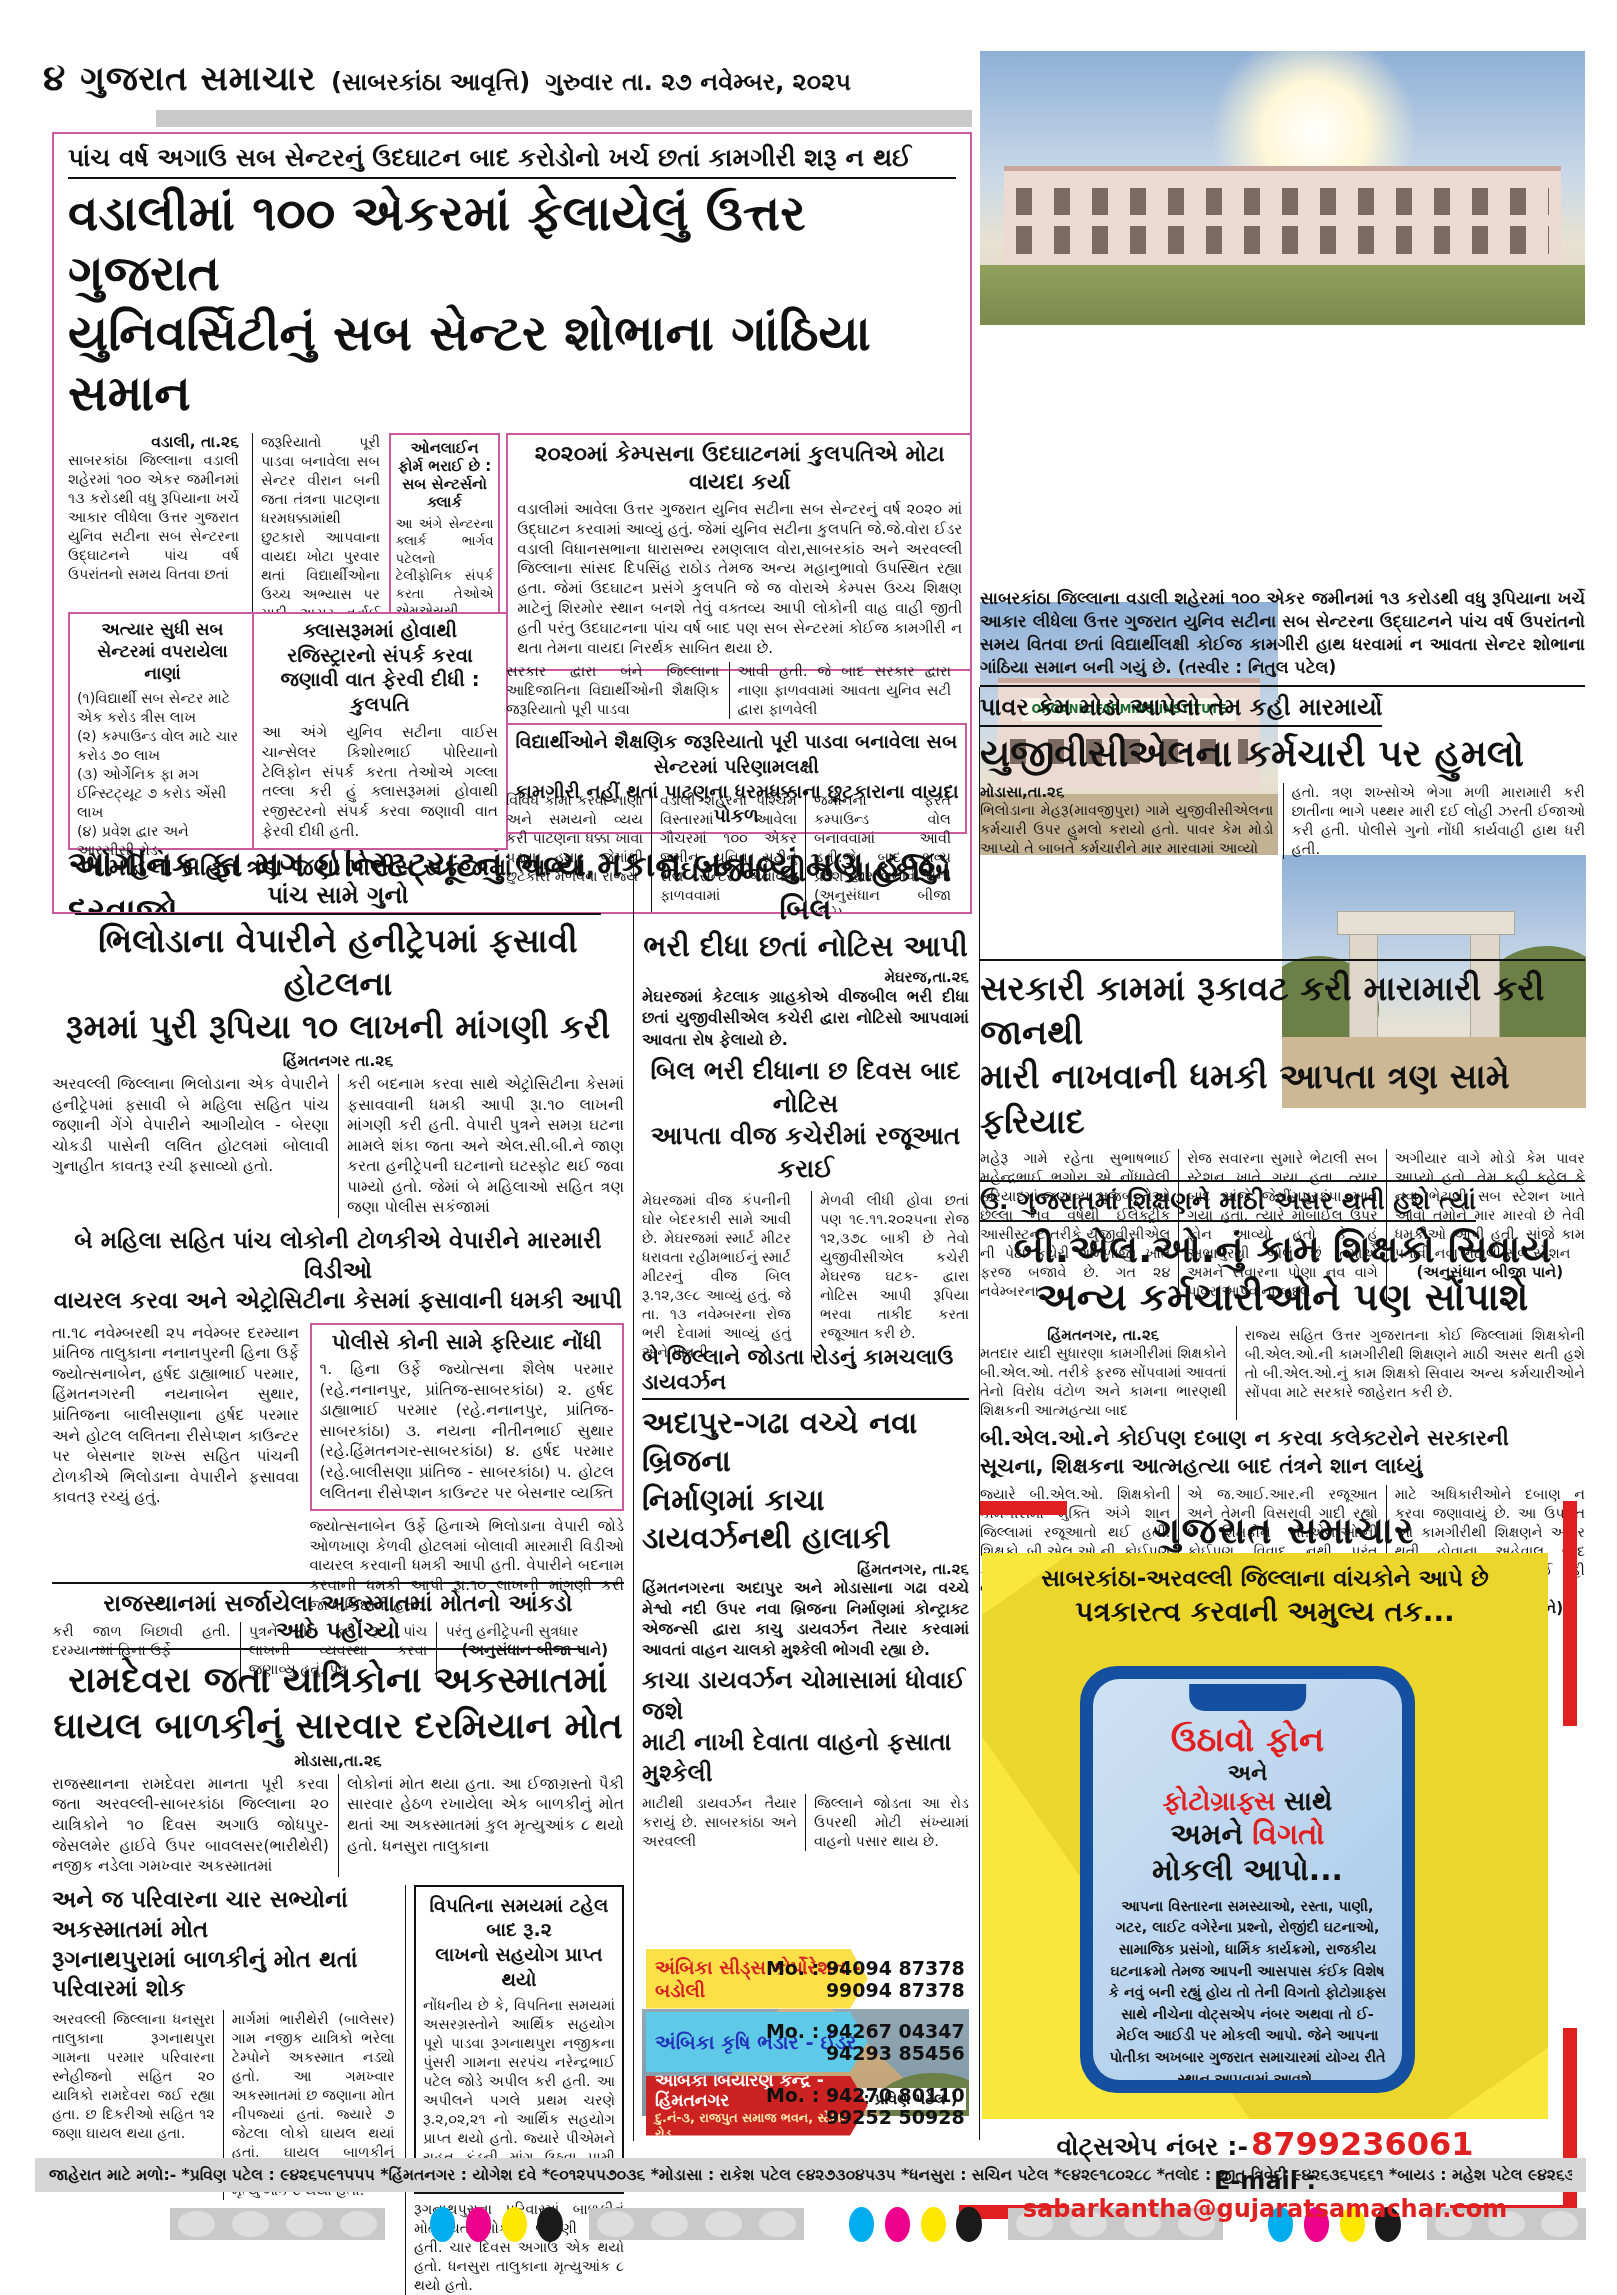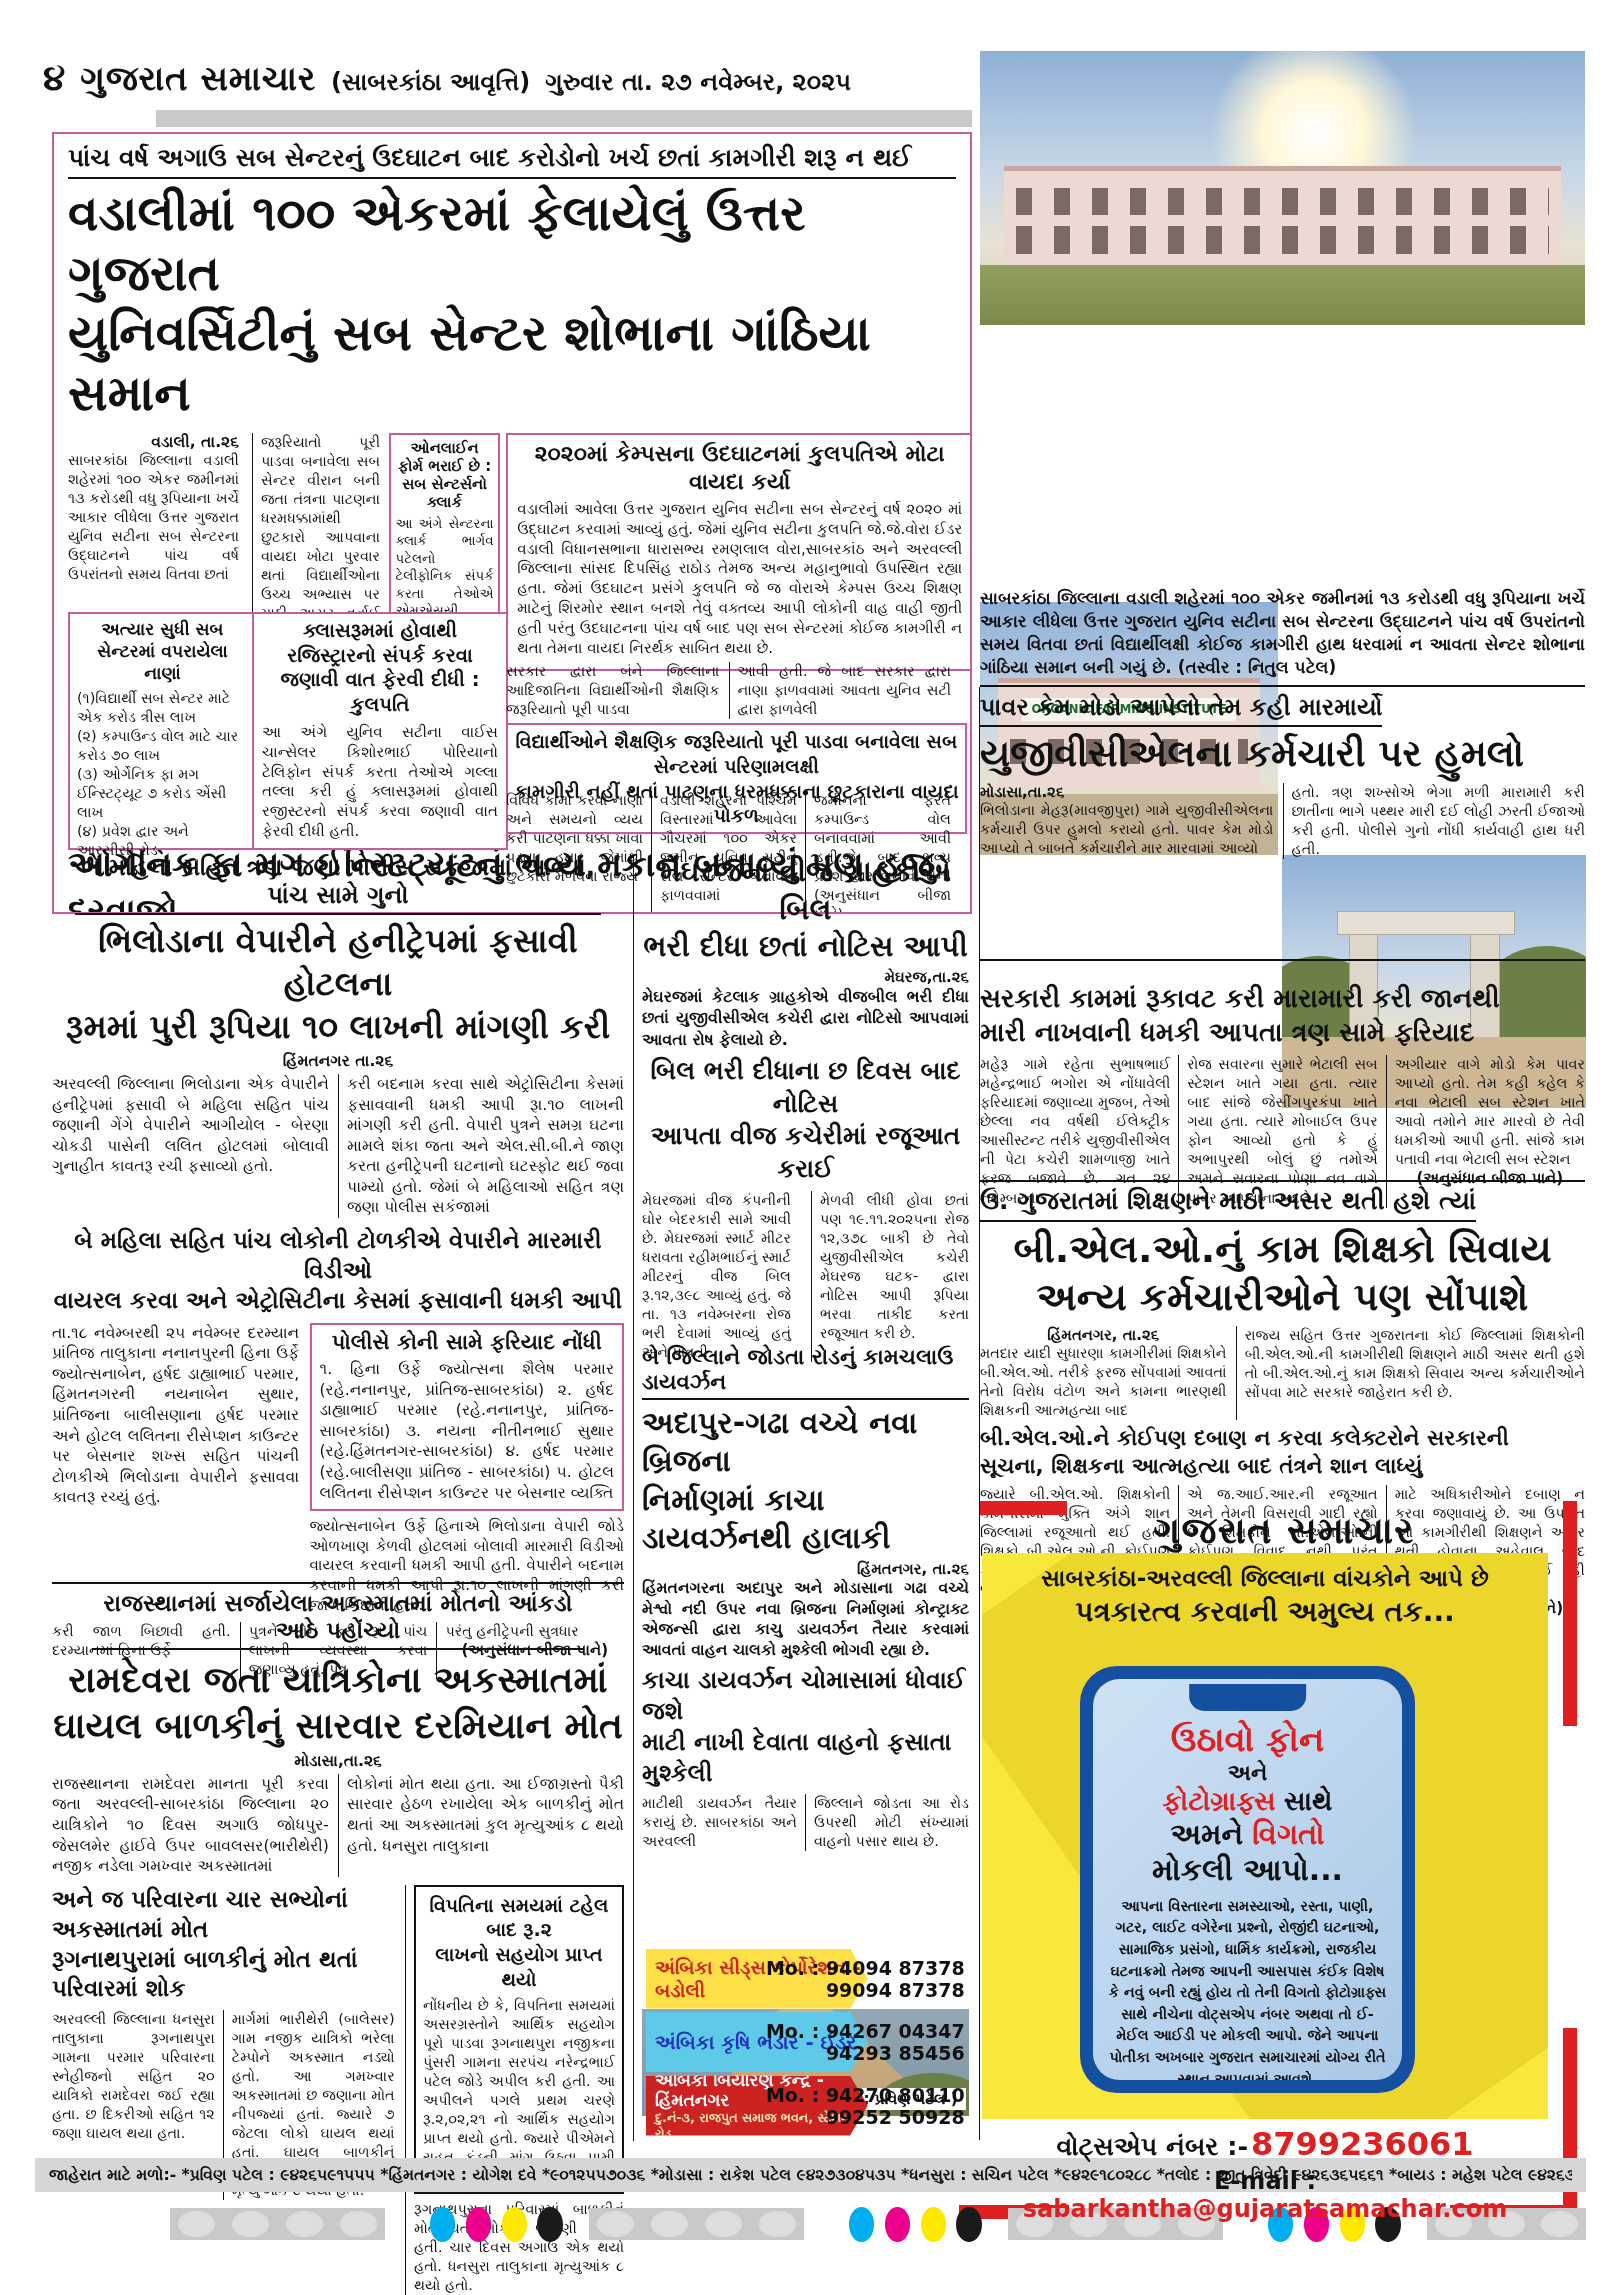--- a/index.html
+++ b/index.html
@@ -171,21 +171,21 @@
       <div style="width:50%;">
         <div class="dateline" style="font-size:15px;">મોડાસા,તા.૨૬</div>
         <div class="body-txt j">ભિલોડાના મેહરૂ(માવજીપુરા) ગામે યુજીવીસીએલના કર્મચારી ઉપર હુમલો કરાયો હતો. પાવર કેમ મોડો આપ્યો તે બાબતે કર્મચારીને માર મારવામાં આવ્યો</div>
       </div>
       <div class="body-txt j colsplit" style="width:50%;">હતો. ત્રણ શખ્સોએ ભેગા મળી મારામારી કરી છાતીના ભાગે પથ્થર મારી દઈ લોહી ઝરતી ઈજાઓ કરી હતી. પોલીસે ગુનો નોંધી કાર્યવાહી હાથ ધરી હતી.</div>
     </div>
   </div>
   <div class="abs rule" style="left:980px;top:959px;width:605px;height:1.7px;"></div>
 
   <div class="abs" style="left:980px;top:966px;width:605px;">
-    <div class="b" style="font-size:26px;line-height:1.3;margin-top:16px;">
+    <div class="b" style="font-size:34px;line-height:1.3;">
       <div>સરકારી કામમાં રૂકાવટ કરી મારામારી કરી જાનથી</div>
       <div>મારી નાખવાની ધમકી આપતા ત્રણ સામે ફરિયાદ</div>
     </div>
     <div style="display:flex;gap:8px;margin-top:5.8px;">
       <div class="body-txt j" style="width:33%;">મહેરૂ ગામે રહેતા સુભાષભાઈ મહેન્દ્રભાઈ ભગોરા એ નોંધાવેલી ફરિયાદમાં જણાવ્યા મુજબ, તેઓ છેલ્લા નવ વર્ષથી ઈલેક્ટ્રીક આસીસ્ટન્ટ તરીકે યુજીવીસીએલ ની પેટા કચેરી શામળાજી ખાતે ફરજ બજાવે છે. ગત ૨૪ નવેમ્બરના</div>
       <div class="body-txt j colsplit" style="width:33%;">રોજ સવારના સુમારે ભેટાલી સબ સ્ટેશન ખાતે ગયા હતા. ત્યાર બાદ સાંજે જેસીંગપુરકંપા ખાતે ગયા હતા. ત્યારે મોબાઈલ ઉપર ફોન આવ્યો હતો કે હું અભાપુરથી બોલું છું તમોએ અમને સવારના પોણા નવ વાગે પાવર આપવાના બદલે</div>
       <div style="width:33%;" class="colsplit">
         <div class="body-txt j">અગીયાર વાગે મોડો કેમ પાવર આપ્યો હતો. તેમ કહી કહેલ કે નવા ભેટાલી સબ સ્ટેશન ખાતે આવો તમોને માર મારવો છે તેવી ધમકીઓ આપી હતી. સાંજે કામ પતાવી નવા ભેટાલી સબ સ્ટેશન</div>
         <div class="b c" style="font-size:15px;">(અનુસંધાન બીજા પાને)</div>
       </div>

